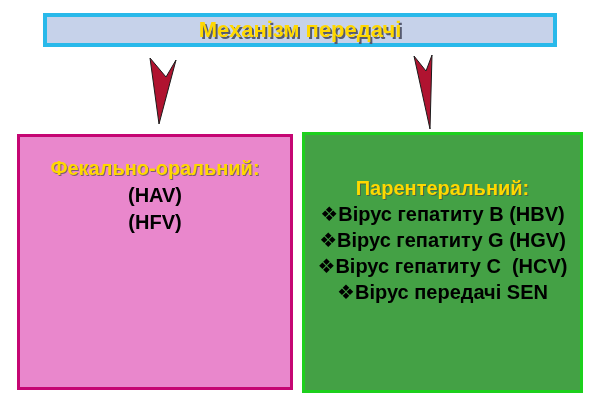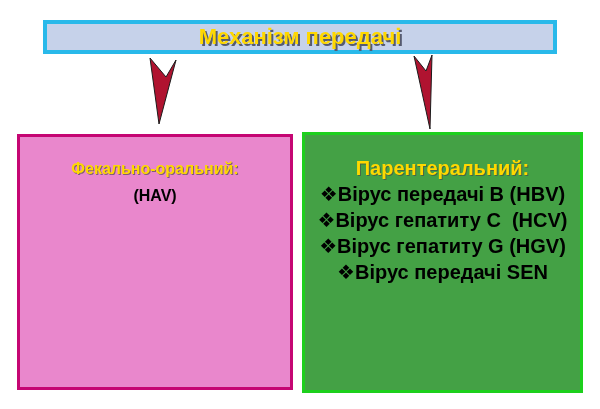--- a/index.html
+++ b/index.html
@@ -5,21 +5,21 @@
   html,body { margin:0; padding:0; background:#ffffff; }
   .slide {
     position: relative;
     width: 600px; height: 409px;
     background: #ffffff;
     font-family: "Liberation Sans", "DejaVu Sans", sans-serif;
     overflow: hidden;
   }
   .title-bar {
     position: absolute;
-    left: 43px; top: 20px;
+    left: 43px; top: 13px;
     width: 514px; height: 34px;
     box-sizing: border-box;
     background: #c6d2ea;
     border: 4px solid #29b9ea;
     display: flex; align-items: center; justify-content: center;
   }
   .title-bar span {
     font-size: 22px;
     font-weight: bold;
     color: #ffd800;
@@ -48,29 +48,29 @@
     white-space: pre-wrap;
   }
   .box-fecal {
     left: 17px; top: 134px;
     width: 276px; height: 256px;
     background: #e987cc;
     border: 3px solid #c50673;
     padding-top: 18px;
   }
   .box-fecal .box-title, .box-fecal .item {
-    font-size: 16px;
+    font-size: 20px;
     line-height: 27px;
   }
   .box-parenteral {
     left: 302px; top: 132px;
     width: 281px; height: 261px;
     background: #44a145;
     border: 3px solid #1dd01d;
-    padding-top: 20px;
+    padding-top: 40px;
   }
   .box-parenteral .box-title, .box-parenteral .item {
     font-size: 20px;
     line-height: 26px;
   }
 </style>
 </head>
 <body>
 
 <div class="slide">
@@ -80,23 +80,24 @@
   </div>
 
   <svg class="arrows-layer" viewBox="0 0 600 409" xmlns="http://www.w3.org/2000/svg">
     <polygon points="150,58 166,77 176,60 159,124" stroke="#1b1b1b" stroke-width="1" stroke-linejoin="miter" fill="#b01330"></polygon>
     <polygon points="414,56 426,71 432,55 430,129" stroke="#1b1b1b" stroke-width="1" stroke-linejoin="miter" fill="#b01330"></polygon>
   </svg>
 
   <div class="box box-fecal">
     <div class="box-title">Фекально-оральний:</div>
     <div class="item">(HAV)</div>
+    <div class="item">(HFV)</div>
   </div>
 
   <div class="box box-parenteral">
     <div class="box-title">Парентеральний:</div>
-    <div class="item">❖Вірус передачі B (HBV)</div>
+    <div class="item">❖Вірус гепатиту B (HBV)</div>
+    <div class="item">❖Вірус гепатиту G (HGV)</div>
     <div class="item">❖Вірус гепатиту C  (HCV)</div>
-    <div class="item">❖Вірус гепатиту G (HGV)</div>
     <div class="item">❖Вірус передачі SEN</div>
   </div>
 
 </div>
 
 </body></html>

